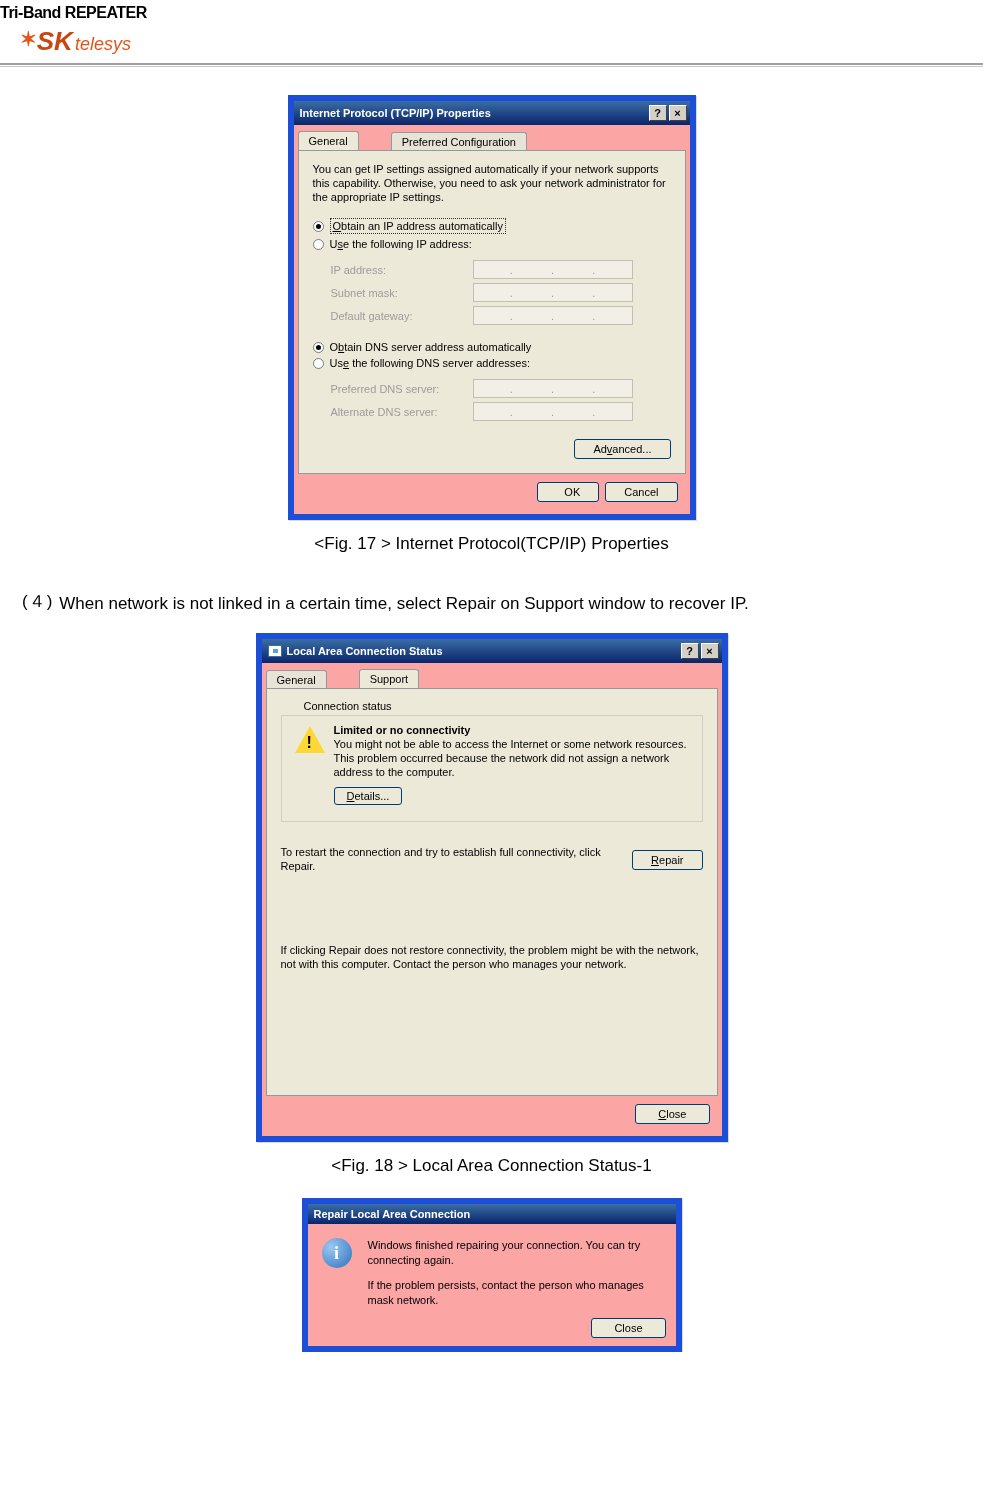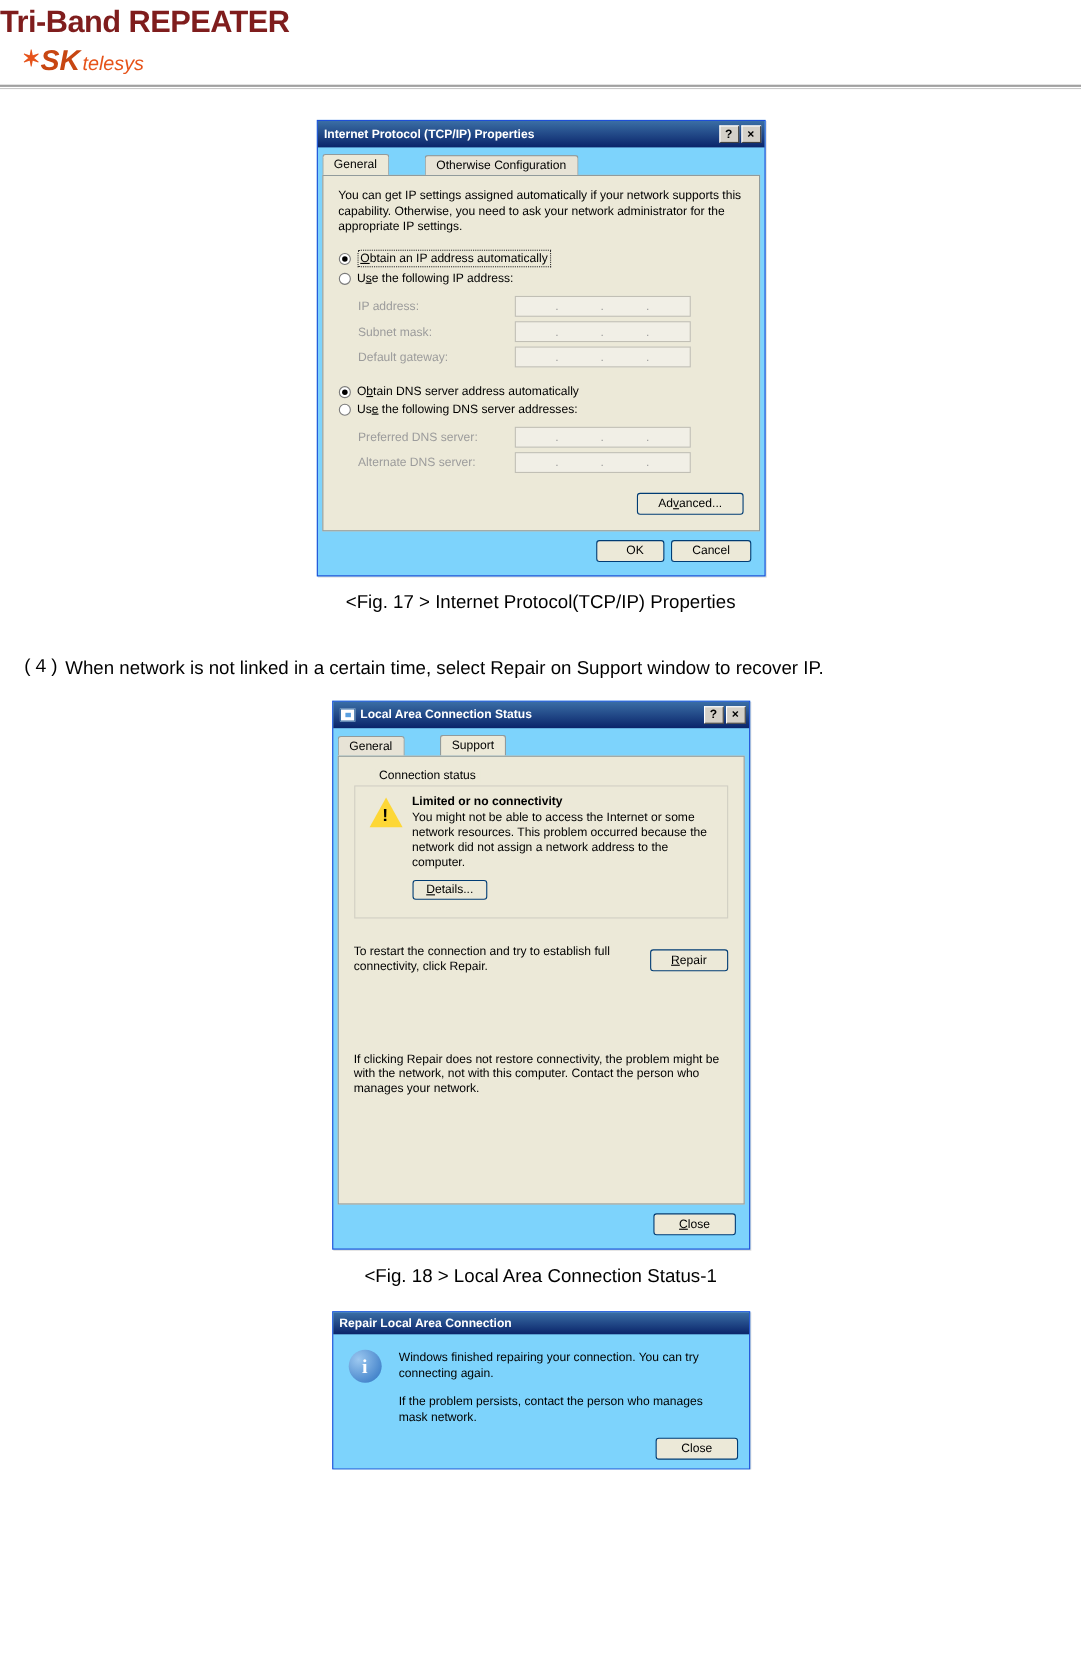--- a/index.html
+++ b/index.html
@@ -6,23 +6,23 @@
   body {
     margin: 0;
     font-family: Arial, Helvetica, sans-serif;
     background: #fff;
     width: 983px;
   }
   .header {
     padding: 4px 0 2px 0;
   }
   .header-title {
-    font-size: 28px;
+    font-size: 16px;
     font-weight: bold;
-    color: #7f1d1d;
+    color: #000000;
     font-family: Arial, sans-serif;
     letter-spacing: -0.5px;
   }
   .logo-row {
     display: flex;
     align-items: center;
     padding: 2px 20px 6px 20px;
   }
   .logo {
     display: inline-flex;
@@ -59,22 +59,22 @@
     border: none;
     margin: 1px 0 0 0;
   }
   .content {
     padding: 28px 0 0 0;
   }
 
   
   .win-dialog {
     margin: 0 auto;
-    border: 1px solid #1d4ed8;
-    background: #7dd3fc;
+    border: 6px solid #1d4ed8;
+    background: #fca5a5;
     font-family: Tahoma, Arial, sans-serif;
     font-size: 11px;
     box-shadow: 1px 1px 0 rgba(0,0,0,0.15);
   }
   .titlebar {
     background: linear-gradient(#3a6ea5,#0a246a);
     color: #fff;
     font-size: 11px;
     font-weight: bold;
     padding: 4px 3px 4px 6px;
@@ -234,21 +234,21 @@
 
   <div class="win-dialog" style="width:408px">
     <div class="titlebar">
       <span class="title-text">Internet Protocol (TCP/IP) Properties</span>
       <div class="winbtn">?</div>
       <div class="winbtn">×</div>
     </div>
     <div class="dlg-body">
       <div class="tabs">
         <div class="tab">General</div>
-        <div class="tab inactive">Otherwise Configuration</div>
+        <div class="tab inactive">Preferred Configuration</div>
       </div>
       <div class="tabpanel">
         <div class="desc-text">You can get IP settings assigned automatically if your network supports this capability. Otherwise, you need to ask your network administrator for the appropriate IP settings.</div>
 
         <div style="height:12px"></div>
         <div class="radio-row">
           <span class="radio-dot checked"></span>
           <span class="dotted"><u class="acc">O</u><span></span><span id="r1">btain an IP address automatically</span></span>
         </div>
         <div class="radio-row" style="margin-top:4px;">
@@ -323,21 +323,21 @@
 
   <div class="caption">&lt;Fig. 17 &gt; Internet Protocol(TCP/IP) Properties</div>
 
   <div class="step-text">
     <span class="step-num">(４)</span>
     <span class="step-body">When network is not linked in a certain time, select Repair on Support window to recover IP.</span>
   </div>
 
   <div style="height:14px"></div>
 
-  <div class="win-dialog" style="width:380px">
+  <div class="win-dialog" style="width:472px">
     <div class="titlebar">
       <span class="icon-net"></span>
       <span class="title-text">Local Area Connection Status</span>
       <div class="winbtn">?</div>
       <div class="winbtn">×</div>
     </div>
     <div class="dlg-body">
       <div class="tabs">
         <div class="tab inactive">General</div>
         <div class="tab">Support</div>

